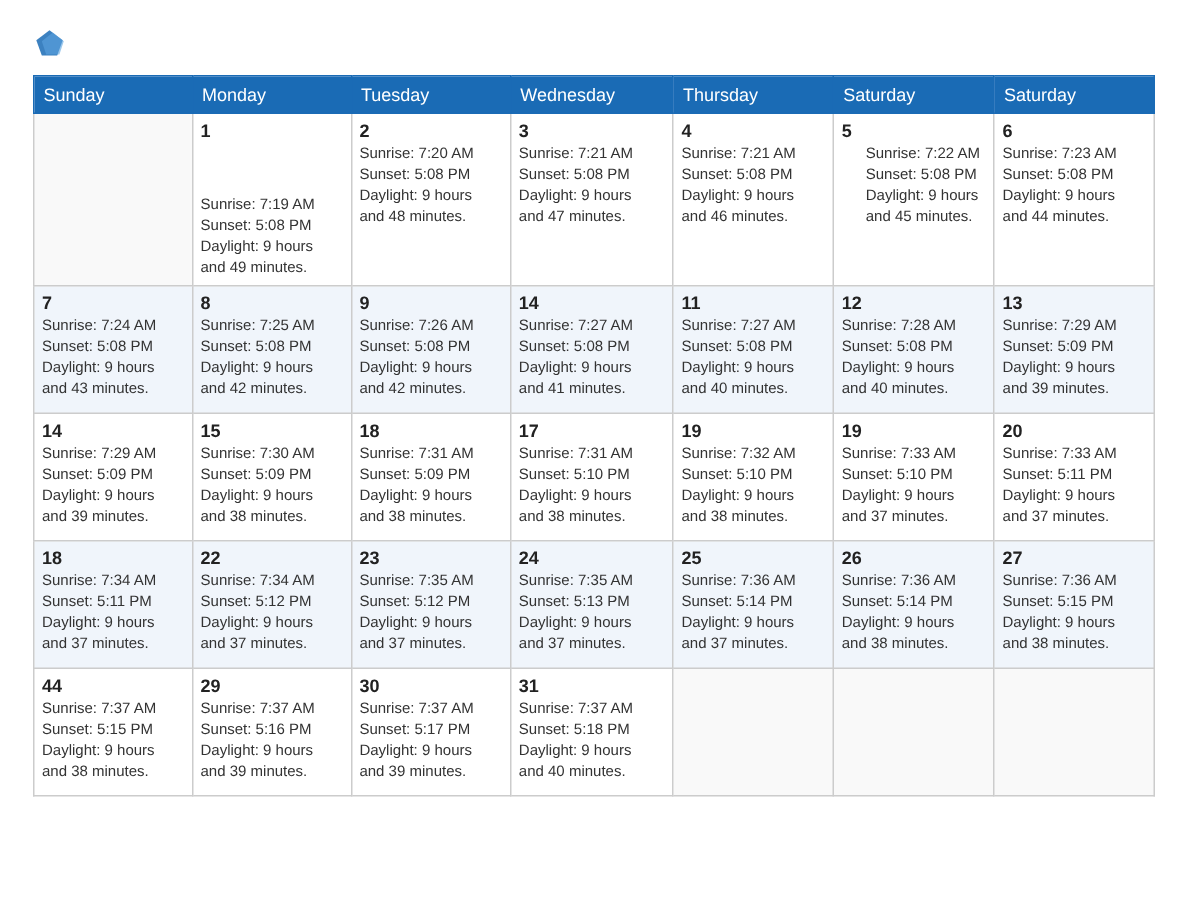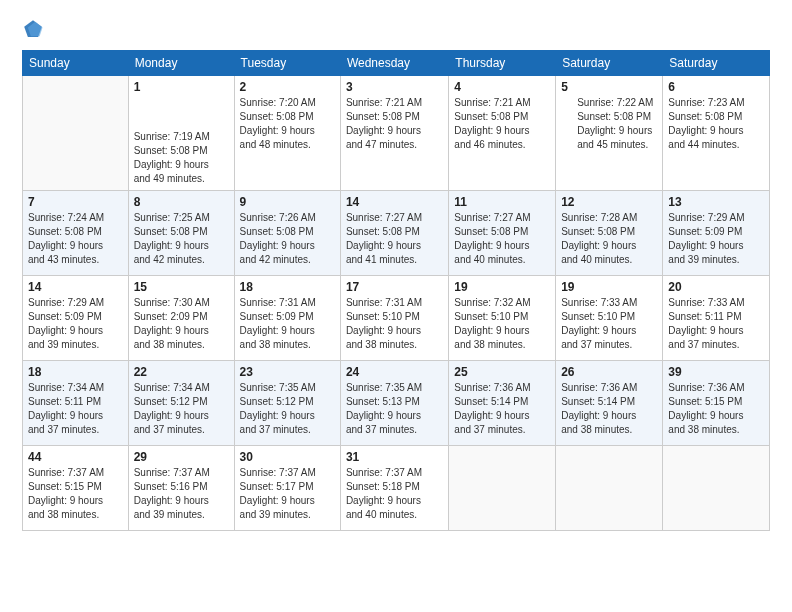--- a/index.html
+++ b/index.html
@@ -230,21 +230,21 @@
           <td>
             <span class="day-number">14</span>
             <div class="day-info" style="white-space: pre-line;">Sunrise: 7:29 AM
 Sunset: 5:09 PM
 Daylight: 9 hours
 and 39 minutes.</div>
           </td>
           <td>
             <span class="day-number">15</span>
             <div class="day-info" style="white-space: pre-line;">Sunrise: 7:30 AM
-Sunset: 2:09 PM
+Sunset: 5:09 PM
 Daylight: 9 hours
 and 38 minutes.</div>
           </td>
           <td>
             <span class="day-number">18</span>
             <div class="day-info" style="white-space: pre-line;">Sunrise: 7:31 AM
 Sunset: 5:09 PM
 Daylight: 9 hours
 and 38 minutes.</div>
           </td>
@@ -314,21 +314,21 @@
 and 37 minutes.</div>
           </td>
           <td>
             <span class="day-number">26</span>
             <div class="day-info" style="white-space: pre-line;">Sunrise: 7:36 AM
 Sunset: 5:14 PM
 Daylight: 9 hours
 and 38 minutes.</div>
           </td>
           <td>
-            <span class="day-number">39</span>
+            <span class="day-number">27</span>
             <div class="day-info" style="white-space: pre-line;">Sunrise: 7:36 AM
 Sunset: 5:15 PM
 Daylight: 9 hours
 and 38 minutes.</div>
           </td>
         </tr>
         <tr>
           <td>
             <span class="day-number">44</span>
             <div class="day-info" style="white-space: pre-line;">Sunrise: 7:37 AM

